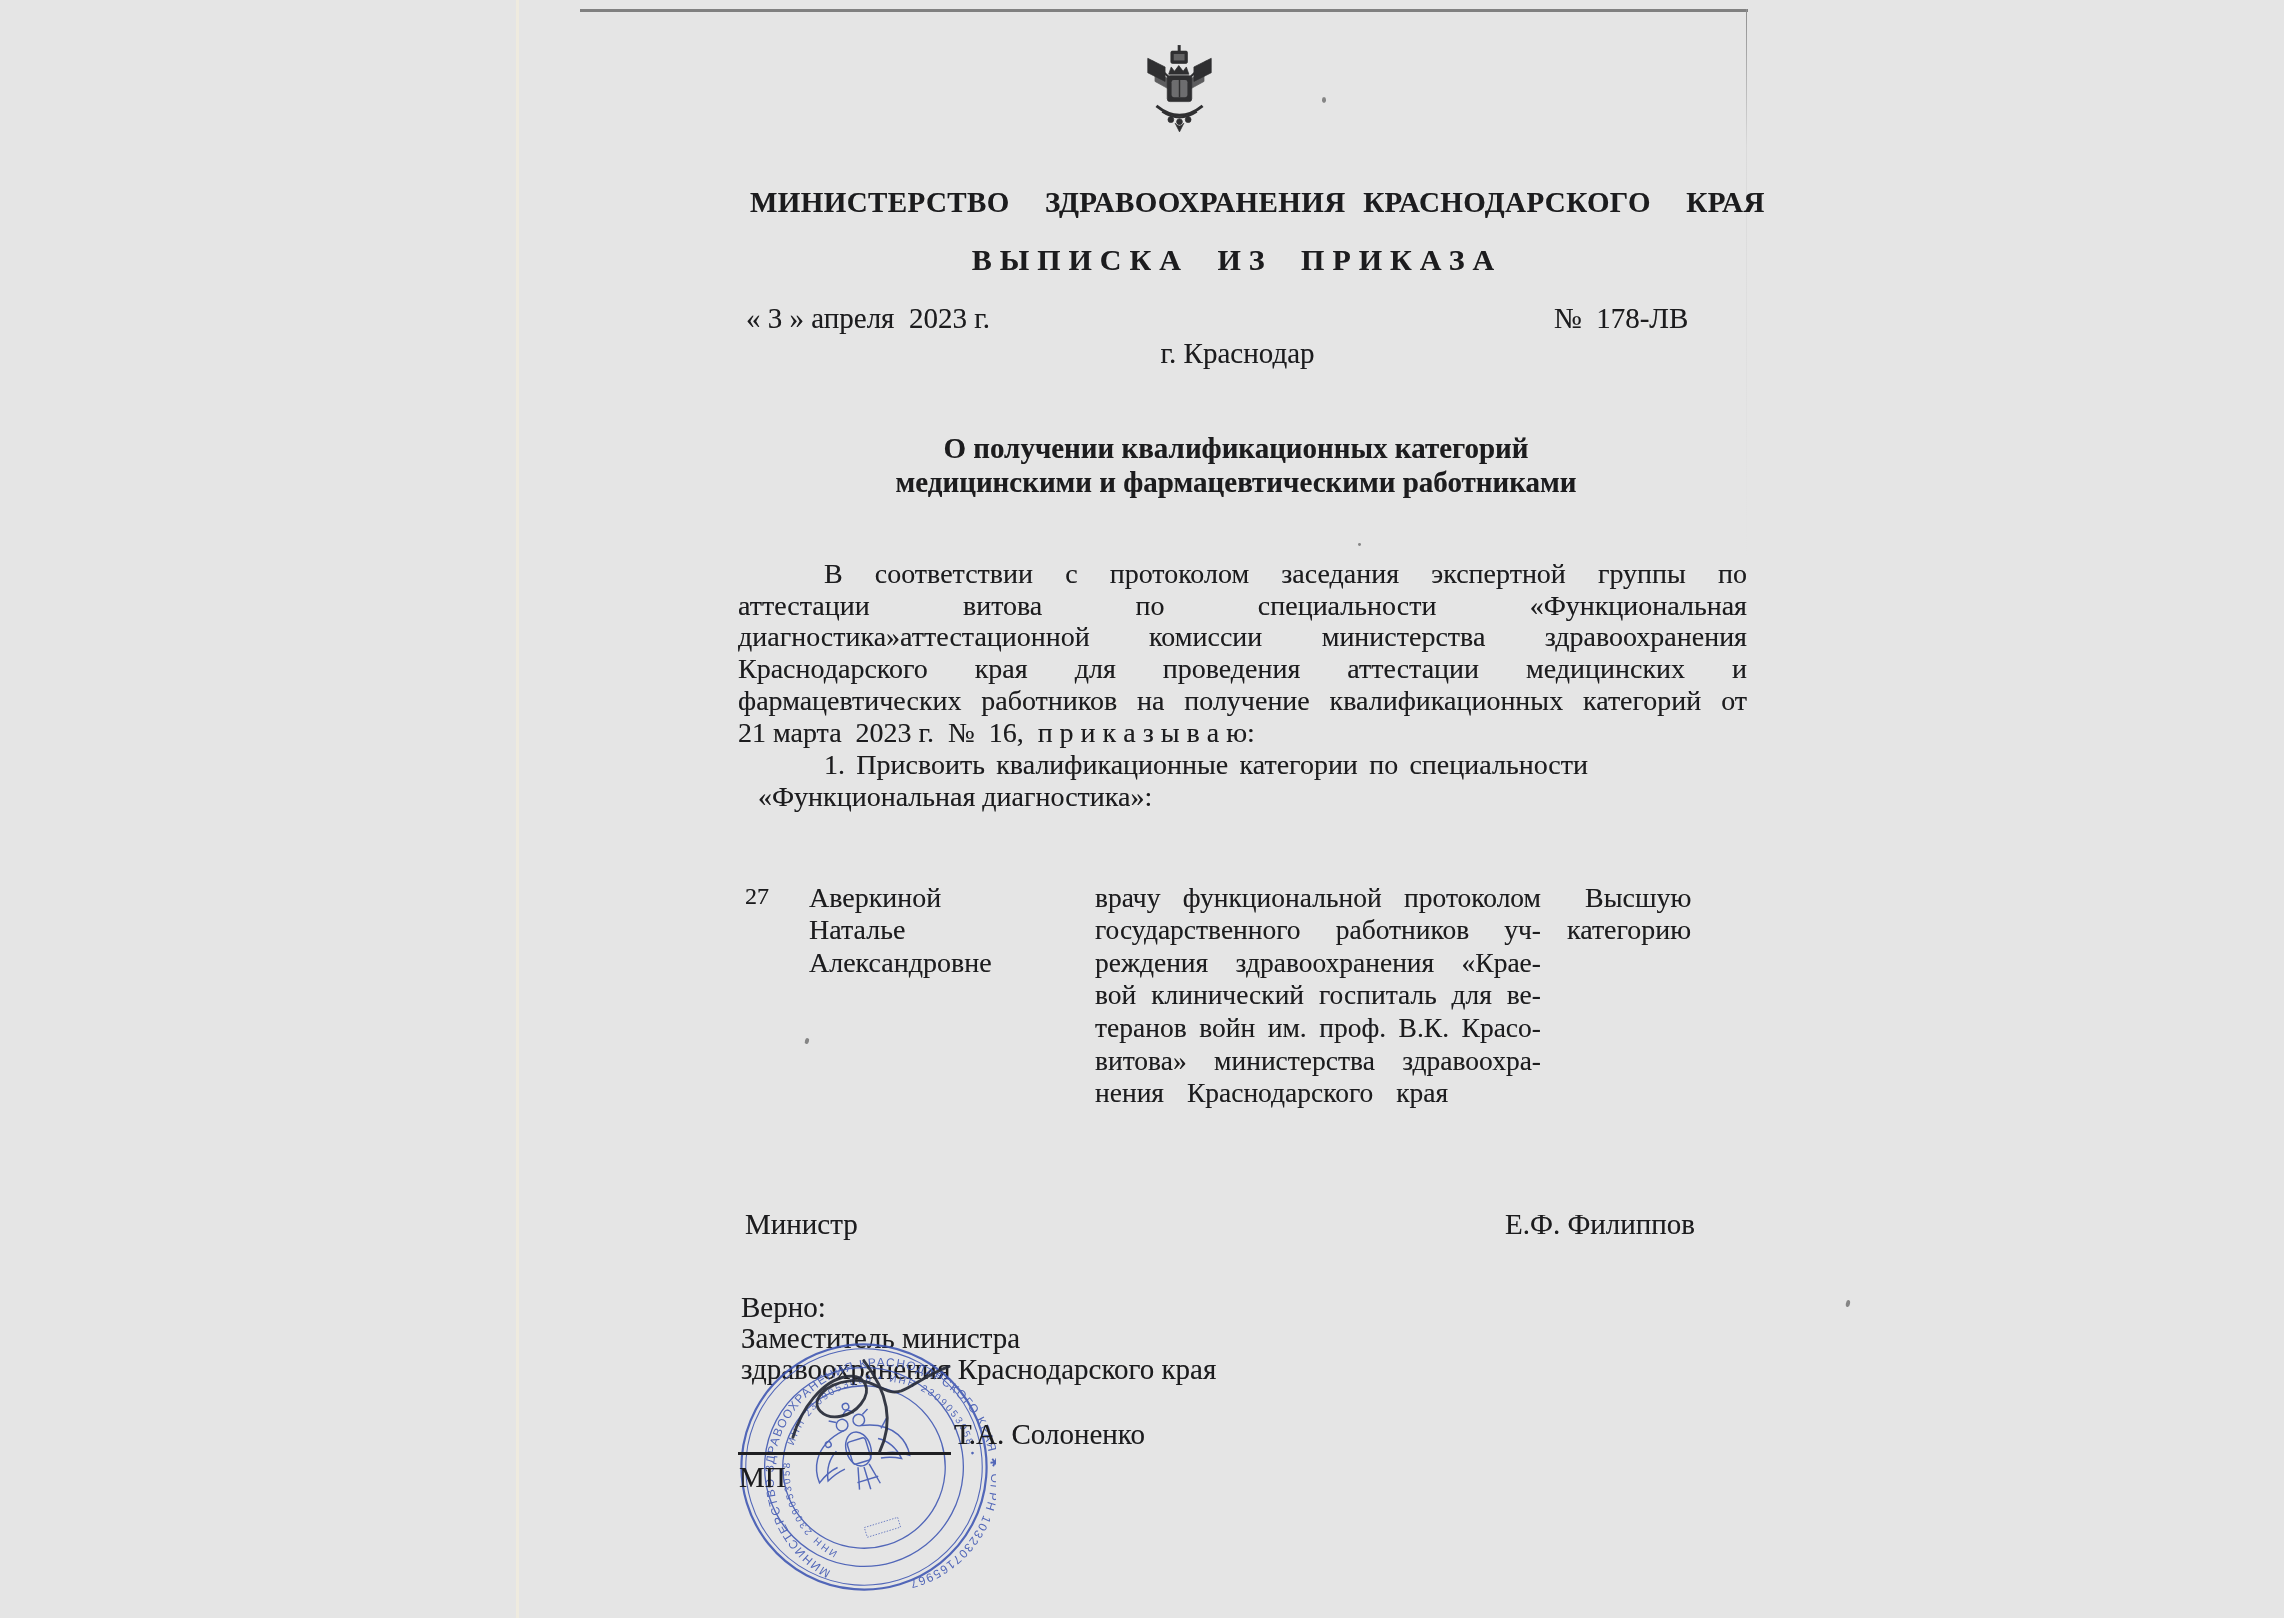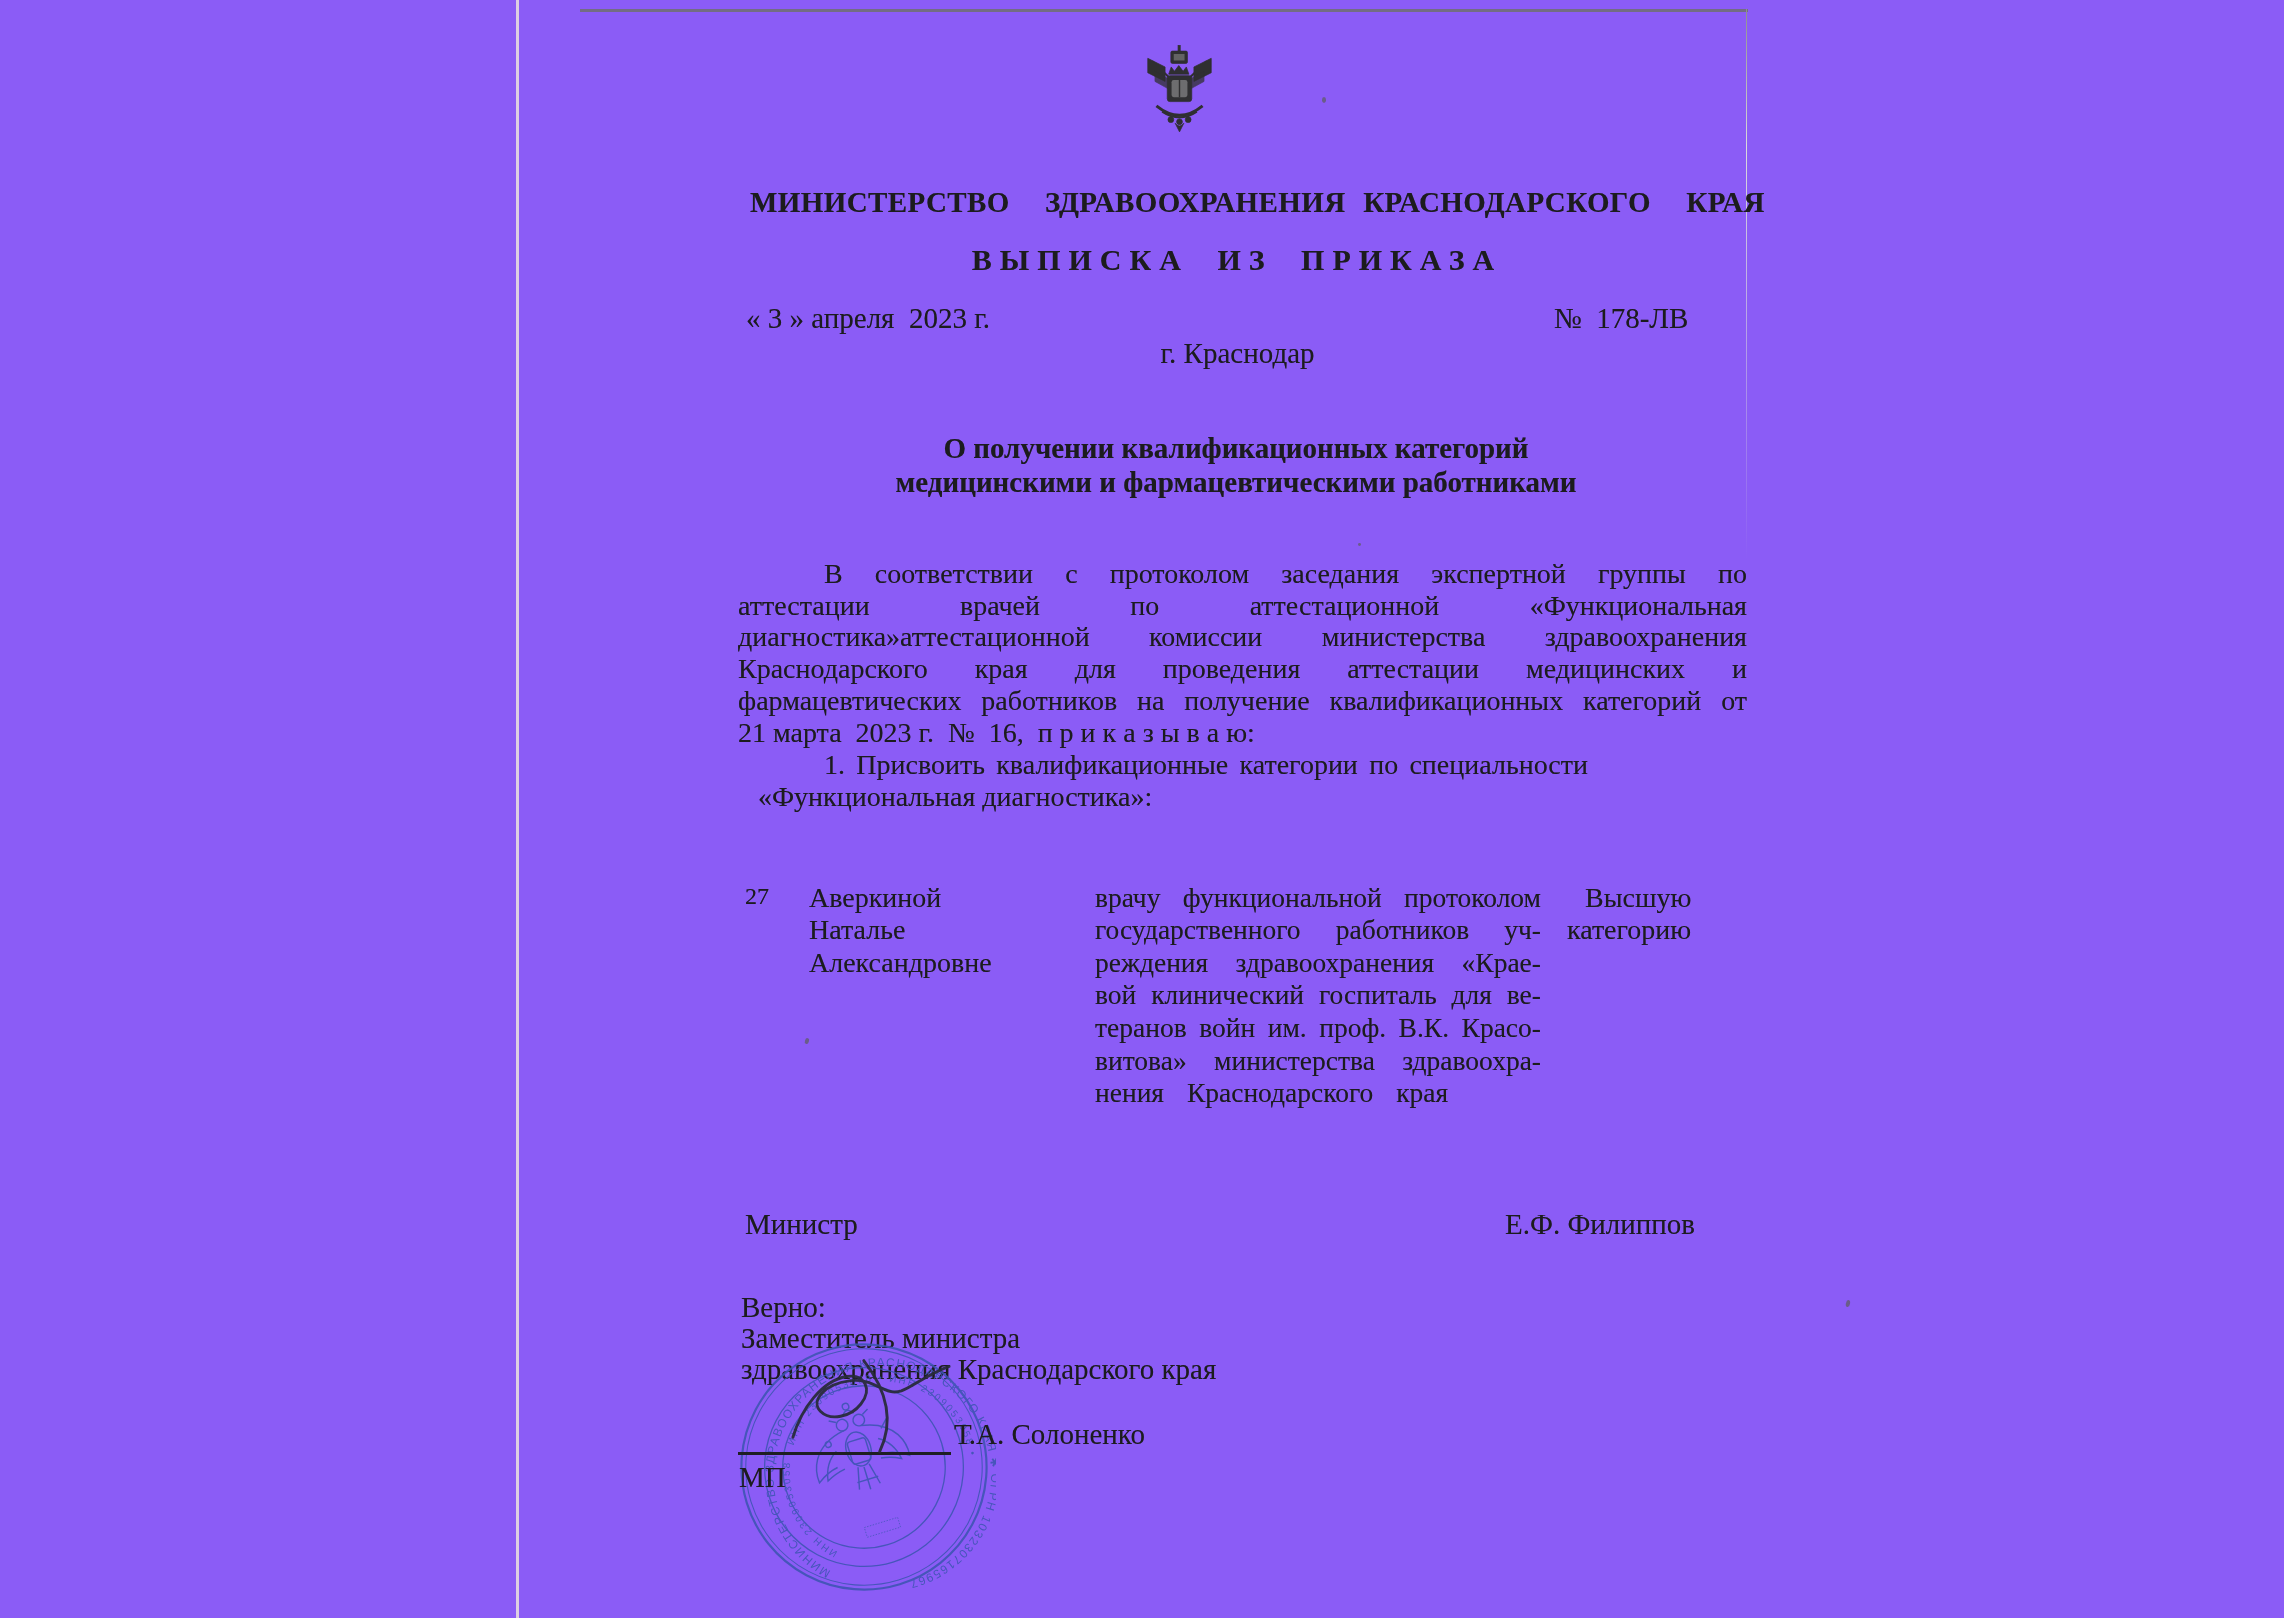--- a/index.html
+++ b/index.html
@@ -1,16 +1,16 @@
 <!DOCTYPE html>
 <html style="font-size:11.6px"><head>
 <meta charset="utf-8">
 <style>
   html,body{margin:0;padding:0;background:#ffffff;}
-  #canvas{position:relative;width:2284px;height:1618px;background:#8b5cf6;overflow:hidden;
+  #canvas{position:relative;width:2284px;height:1618px;background:#e5e5e5;overflow:hidden;
           font-family:"Liberation Serif","DejaVu Serif",serif;color:#1c1c1e;}
   .abs{position:absolute;}
   .t{position:absolute;font-size:29px;line-height:1.1;color:#1c1c1e;
      text-shadow:0 0 0.5px rgba(20,20,20,.4);}
   .pre{white-space:pre;}
   .b{font-weight:bold;}
   .j{text-align:justify;text-align-last:justify;}
   
   .ministry{left:750px;top:187px;width:971px;font-weight:bold;text-align:center;
             word-spacing:10px;letter-spacing:0.4px;}
@@ -75,21 +75,21 @@
   <div class="t ministry pre">МИНИСТЕРСТВО  ЗДРАВООХРАНЕНИЯ КРАСНОДАРСКОГО  КРАЯ</div>
   <div class="t doctype">ВЫПИСКА ИЗ ПРИКАЗА</div>
   <div class="t dateline pre">« 3 » апреля  2023 г.</div>
   <div class="t number pre">№  178-ЛВ</div>
   <div class="t city">г. Краснодар</div>
 
   <div class="t title b" style="top:433px;">О получении квалификационных категорий</div>
   <div class="t title b" style="top:467px;">медицинскими и фармацевтическими работниками</div>
 
   <div class="t pline j" style="top:559px;padding-left:86px;">В соответствии с протоколом заседания экспертной группы по</div>
-  <div class="t pline j" style="top:591px;">аттестации врачей по аттестационной «Функциональная</div>
+  <div class="t pline j" style="top:591px;">аттестации витова по специальности «Функциональная</div>
   <div class="t pline j" style="top:622px;">диагностика»аттестационной комиссии министерства здравоохранения</div>
   <div class="t pline j" style="top:654px;">Краснодарского края для проведения аттестации медицинских и</div>
   <div class="t pline j" style="top:686px;">фармацевтических работников на получение квалификационных категорий от</div>
   <div class="t pline pre" style="top:718px;">21 марта  2023 г.  №  16,  п р и к а з ы в а ю:</div>
   <div class="t pline" style="top:750px;padding-left:86px;word-spacing:4.3px;">1. Присвоить  квалификационные  категории  по специальности</div>
   <div class="t pline" style="top:782px;padding-left:20px;">«Функциональная диагностика»:</div>
 
   <div class="t" style="left:745px;top:883px;font-size:24px;">27</div>
   <div class="t" style="left:809px;top:883px;font-size:28px;">Аверкиной</div>
   <div class="t" style="left:809px;top:915px;font-size:28px;">Наталье</div>

